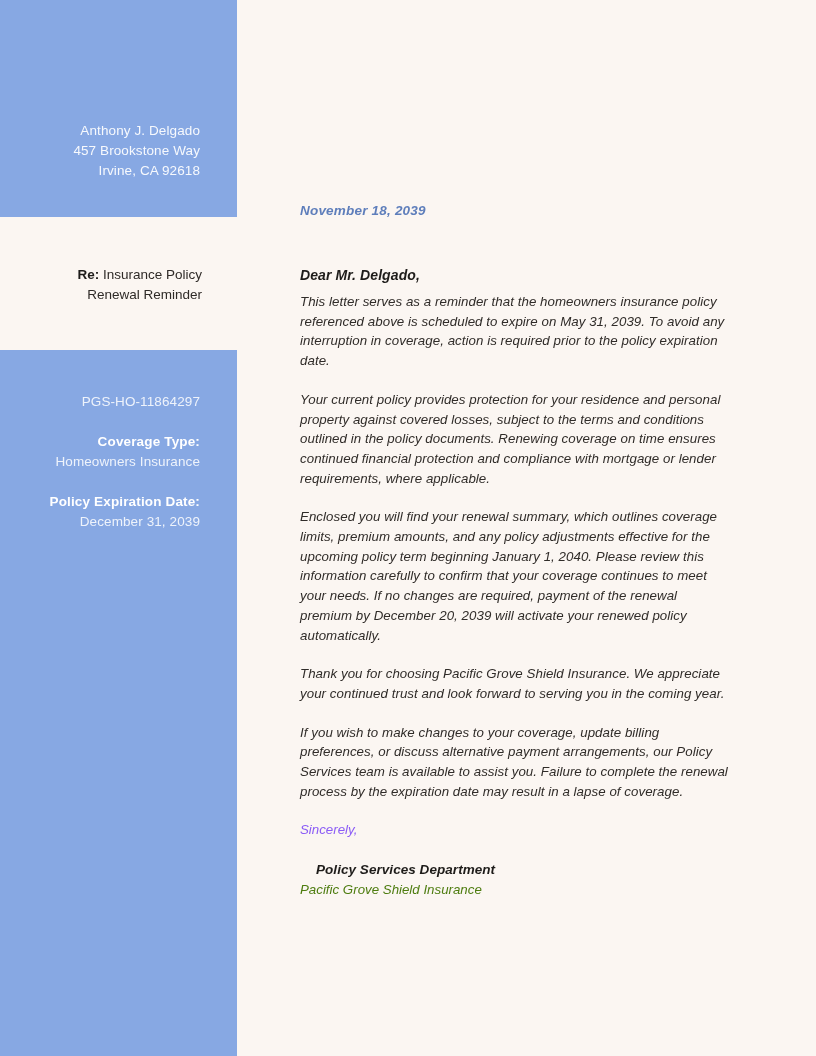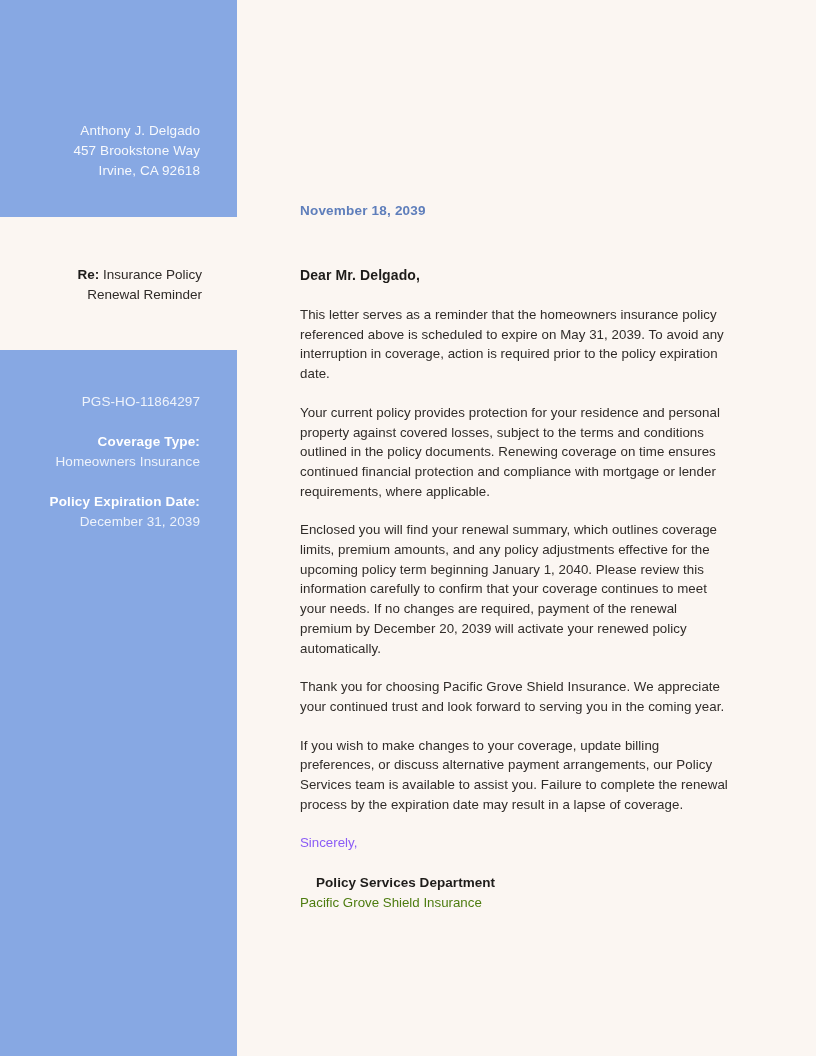--- a/index.html
+++ b/index.html
@@ -115,20 +115,21 @@
     letter-spacing: 0.1px;
   }
 
   
   .letter {
     position: absolute;
     left: 300px;
     top: 0;
     width: 428px;
     height: 1056px;
+    font-style: italic;
   }
 
   .letter-date {
     position: absolute;
     top: 202px;
     left: 0;
     color: #5E7EBB;
     font-size: 13.5px;
     font-weight: bold;
     letter-spacing: 0.2px;
@@ -140,21 +141,21 @@
     top: 265px;
     left: 0;
     width: 428px;
   }
 
   .salutation {
     color: #1E1C1A;
     font-weight: bold;
     font-size: 14px;
     line-height: 20px;
-    margin: 0 0 20px 0;
+    margin: 0 0 7px 0;
     letter-spacing: 0.1px;
   }
 
   .para {
     color: #302C29;
     font-size: 13.3px;
     line-height: 19.7px;
     margin: 0 0 19px 0;
     letter-spacing: 0.05px;
   }

